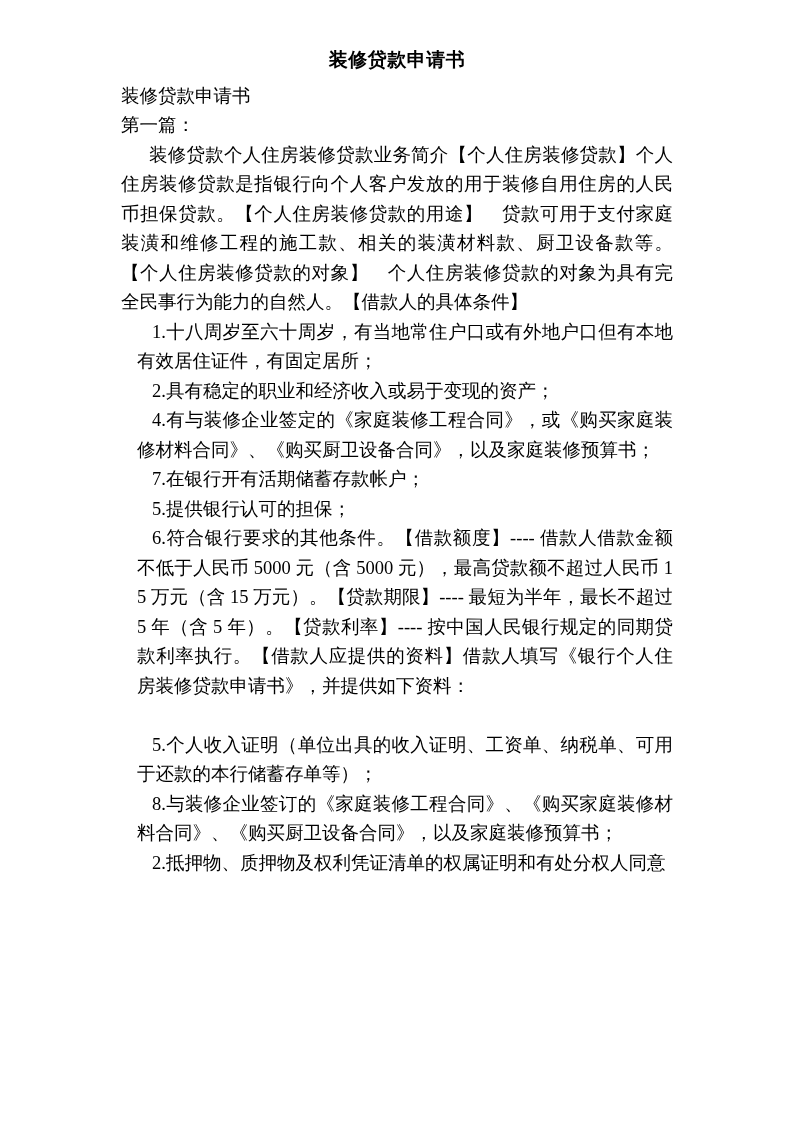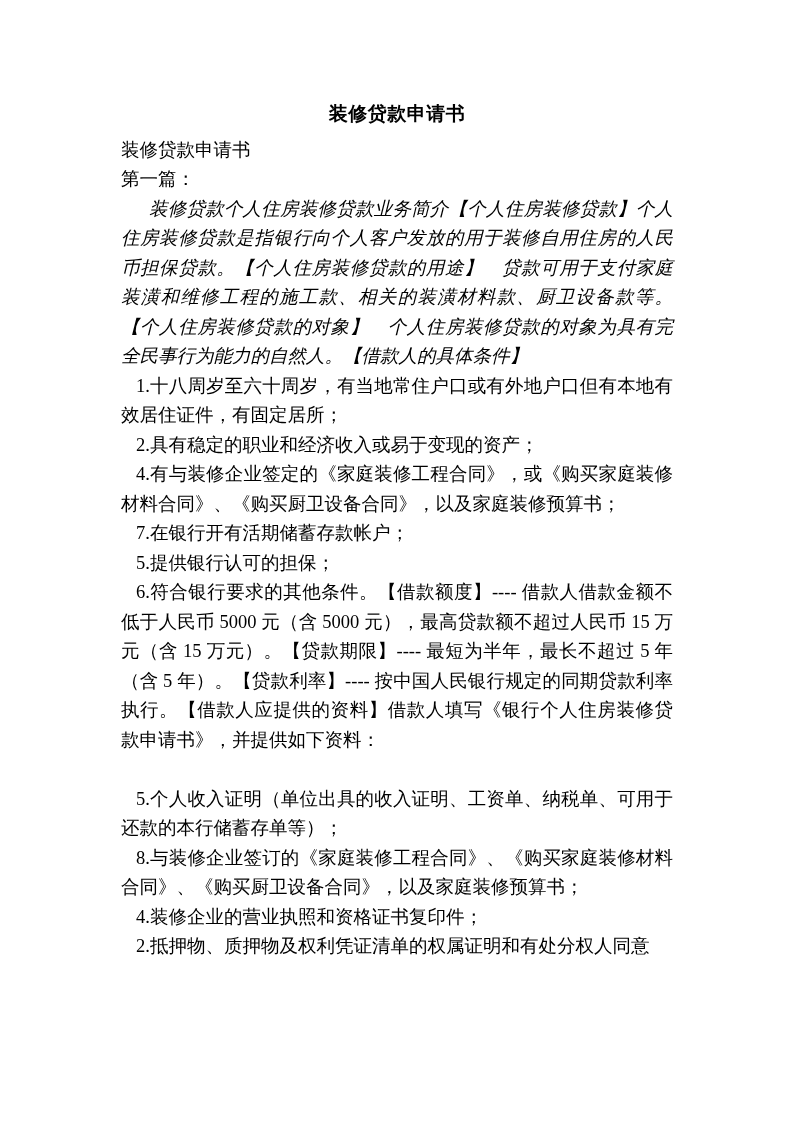--- a/index.html
+++ b/index.html
@@ -7,21 +7,21 @@
     padding: 0;
     background: #ffffff;
   }
   .page {
     position: relative;
     width: 794px;
     height: 1123px;
     margin: 0 auto;
     background: #ffffff;
     box-sizing: border-box;
-    padding: 99px 121px 40px 121px;
+    padding: 45px 121px 40px 121px;
     overflow: hidden;
     font-family: "Liberation Serif", "DejaVu Serif", serif;
     color: #000000;
     font-size: 18.5px;
     line-height: 29.5px;
   }
   .doc-title {
     margin: 0 0 7px 0;
     font-size: 19px;
     line-height: 29.5px;
@@ -29,37 +29,36 @@
     text-align: center;
     letter-spacing: 0.5px;
   }
   .para {
     margin: 0;
     padding: 0;
     text-align: justify;
     text-justify: inter-ideograph;
     word-break: break-all;
   }
-  .para.indent { text-indent: 28px; font-style: italic; }
-  .para.item   { text-indent: 15px; }
+  .para.indent { text-indent: 28px; }
+  .para.item   { text-indent: 15px; margin-left: 16px; }
   .para.blank  { height: 29.5px; }
 </style>
 </head>
 <body>
 
 <div class="page">
   <h1 class="doc-title">装修贷款申请书</h1>
 
   <p class="para plain">装修贷款申请书</p>
   <p class="para plain">第一篇：</p>
   <p class="para indent">装修贷款个人住房装修贷款业务简介【个人住房装修贷款】个人住房装修贷款是指银行向个人客户发放的用于装修自用住房的人民币担保贷款。【个人住房装修贷款的用途】　贷款可用于支付家庭装潢和维修工程的施工款、相关的装潢材料款、厨卫设备款等。【个人住房装修贷款的对象】　个人住房装修贷款的对象为具有完全民事行为能力的自然人。【借款人的具体条件】</p>
   <p class="para item">1.十八周岁至六十周岁，有当地常住户口或有外地户口但有本地有效居住证件，有固定居所；</p>
   <p class="para item">2.具有稳定的职业和经济收入或易于变现的资产；</p>
   <p class="para item">4.有与装修企业签定的《家庭装修工程合同》，或《购买家庭装修材料合同》、《购买厨卫设备合同》，以及家庭装修预算书；</p>
   <p class="para item">7.在银行开有活期储蓄存款帐户；</p>
   <p class="para item">5.提供银行认可的担保；</p>
   <p class="para item">6.符合银行要求的其他条件。【借款额度】---- 借款人借款金额不低于人民币 5000 元（含 5000 元），最高贷款额不超过人民币 15 万元（含 15 万元）。【贷款期限】---- 最短为半年，最长不超过 5 年（含 5 年）。【贷款利率】---- 按中国人民银行规定的同期贷款利率执行。【借款人应提供的资料】借款人填写《银行个人住房装修贷款申请书》，并提供如下资料：</p>
   <p class="para blank"></p>
   <p class="para item">5.个人收入证明（单位出具的收入证明、工资单、纳税单、可用于还款的本行储蓄存单等）；</p>
   <p class="para item">8.与装修企业签订的《家庭装修工程合同》、《购买家庭装修材料合同》、《购买厨卫设备合同》，以及家庭装修预算书；</p>
-  <p class="para item">4.装修企业的营业执照和资格证书复印件；</p>
   <p class="para item">2.抵押物、质押物及权利凭证清单的权属证明和有处分权人同意</p>
 </div>
 
 </body></html>

